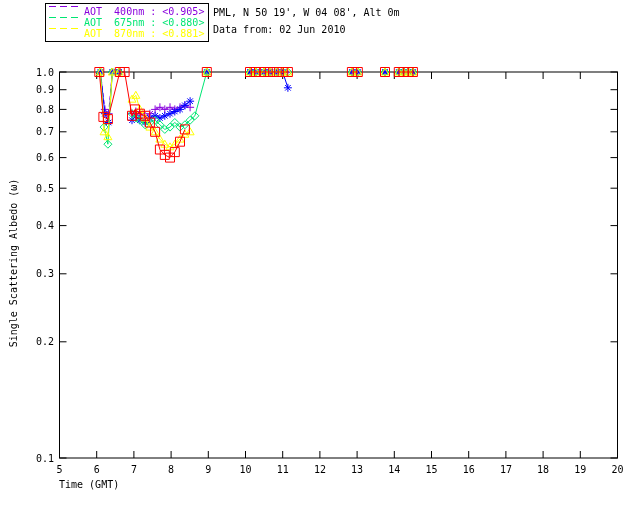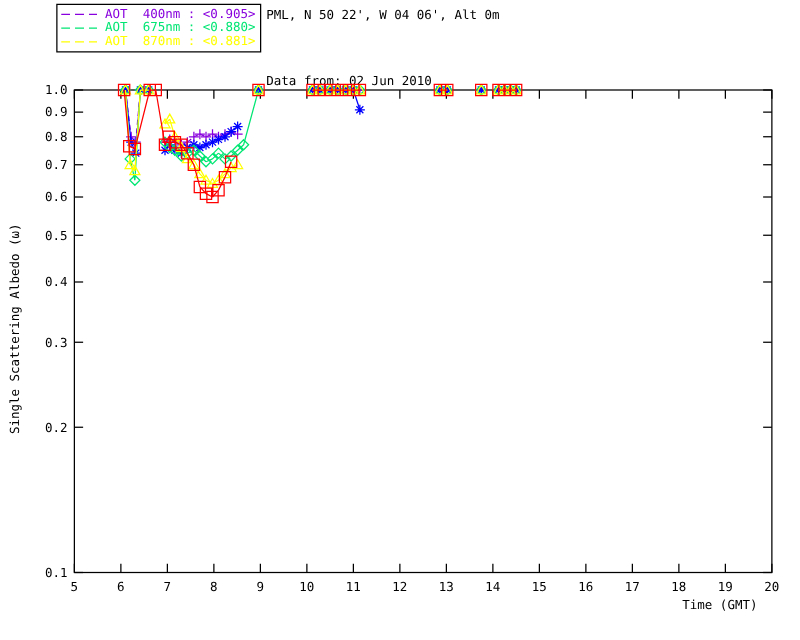--- a/index.html
+++ b/index.html
@@ -1,35 +1,35 @@
 <!DOCTYPE html>
 <html><head>
 <meta charset="utf-8">
 <style>
   html,body{margin:0;padding:0;background:#fff;}
   .stage{position:relative;width:640px;height:512px;background:#ffffff;
          font-family:"DejaVu Sans Mono",monospace;color:#000;overflow:hidden;}
   .hdr{position:absolute;left:213px;font-size:10px;white-space:pre;letter-spacing:0;}
   .hdr1{top:7px;}
-  .hdr2{top:24px;margin-top:36px;}
+  .hdr2{top:24px;}
   .legend{position:absolute;left:45px;top:3px;border:1px solid #000;
           background:#fff;padding:2px 4px 2px 3px;}
-  .lrow{display:flex;align-items:center;height:11px;font-size:10px;white-space:pre;}
+  .lrow{display:flex;height:11px;font-size:10px;white-space:pre;}
   .dash{width:30px;height:1px;margin-right:5px;flex:0 0 30px;}
-  .xtitle{position:absolute;left:46px;top:479px;width:560px;text-align:right;font-size:10px;}
+  .xtitle{position:absolute;left:59px;top:479px;width:560px;text-align:left;font-size:10px;}
   .ytitle{position:absolute;left:13px;top:263px;transform:translate(-50%,-50%) rotate(-90deg);
           font-size:10px;white-space:nowrap;}
   svg{position:absolute;left:0;top:0;font-family:"DejaVu Sans Mono",monospace;}
   svg text{fill:#000;}
 </style>
 </head>
 <body>
 
 <div class="stage">
-  <div class="hdr hdr1">PML, N 50 22', W 04 06', Alt 0m</div>
+  <div class="hdr hdr1">PML, N 50 19', W 04 08', Alt 0m</div>
   <div class="hdr hdr2">Data from: 02 Jun 2010</div>
 
   <div class="legend">
       <div class="lrow"><span class="dash" style="background: repeating-linear-gradient(90deg, rgb(136, 0, 221) 0px, rgb(136, 0, 221) 7px, transparent 7px, transparent 11px);"></span><span style="color: rgb(136, 0, 221);">AOT  400nm : &lt;0.905&gt;</span></div>
       <div class="lrow"><span class="dash" style="background: repeating-linear-gradient(90deg, rgb(0, 230, 115) 0px, rgb(0, 230, 115) 7px, transparent 7px, transparent 11px);"></span><span style="color: rgb(0, 230, 115);">AOT  675nm : &lt;0.880&gt;</span></div>
       <div class="lrow"><span class="dash" style="background: repeating-linear-gradient(90deg, rgb(255, 255, 0) 0px, rgb(255, 255, 0) 7px, transparent 7px, transparent 11px);"></span><span style="color: rgb(255, 255, 0);">AOT  870nm : &lt;0.881&gt;</span></div>
     </div>
 
   <svg id="plot-svg" width="640" height="512" viewBox="0 0 640 512">
       <g>

